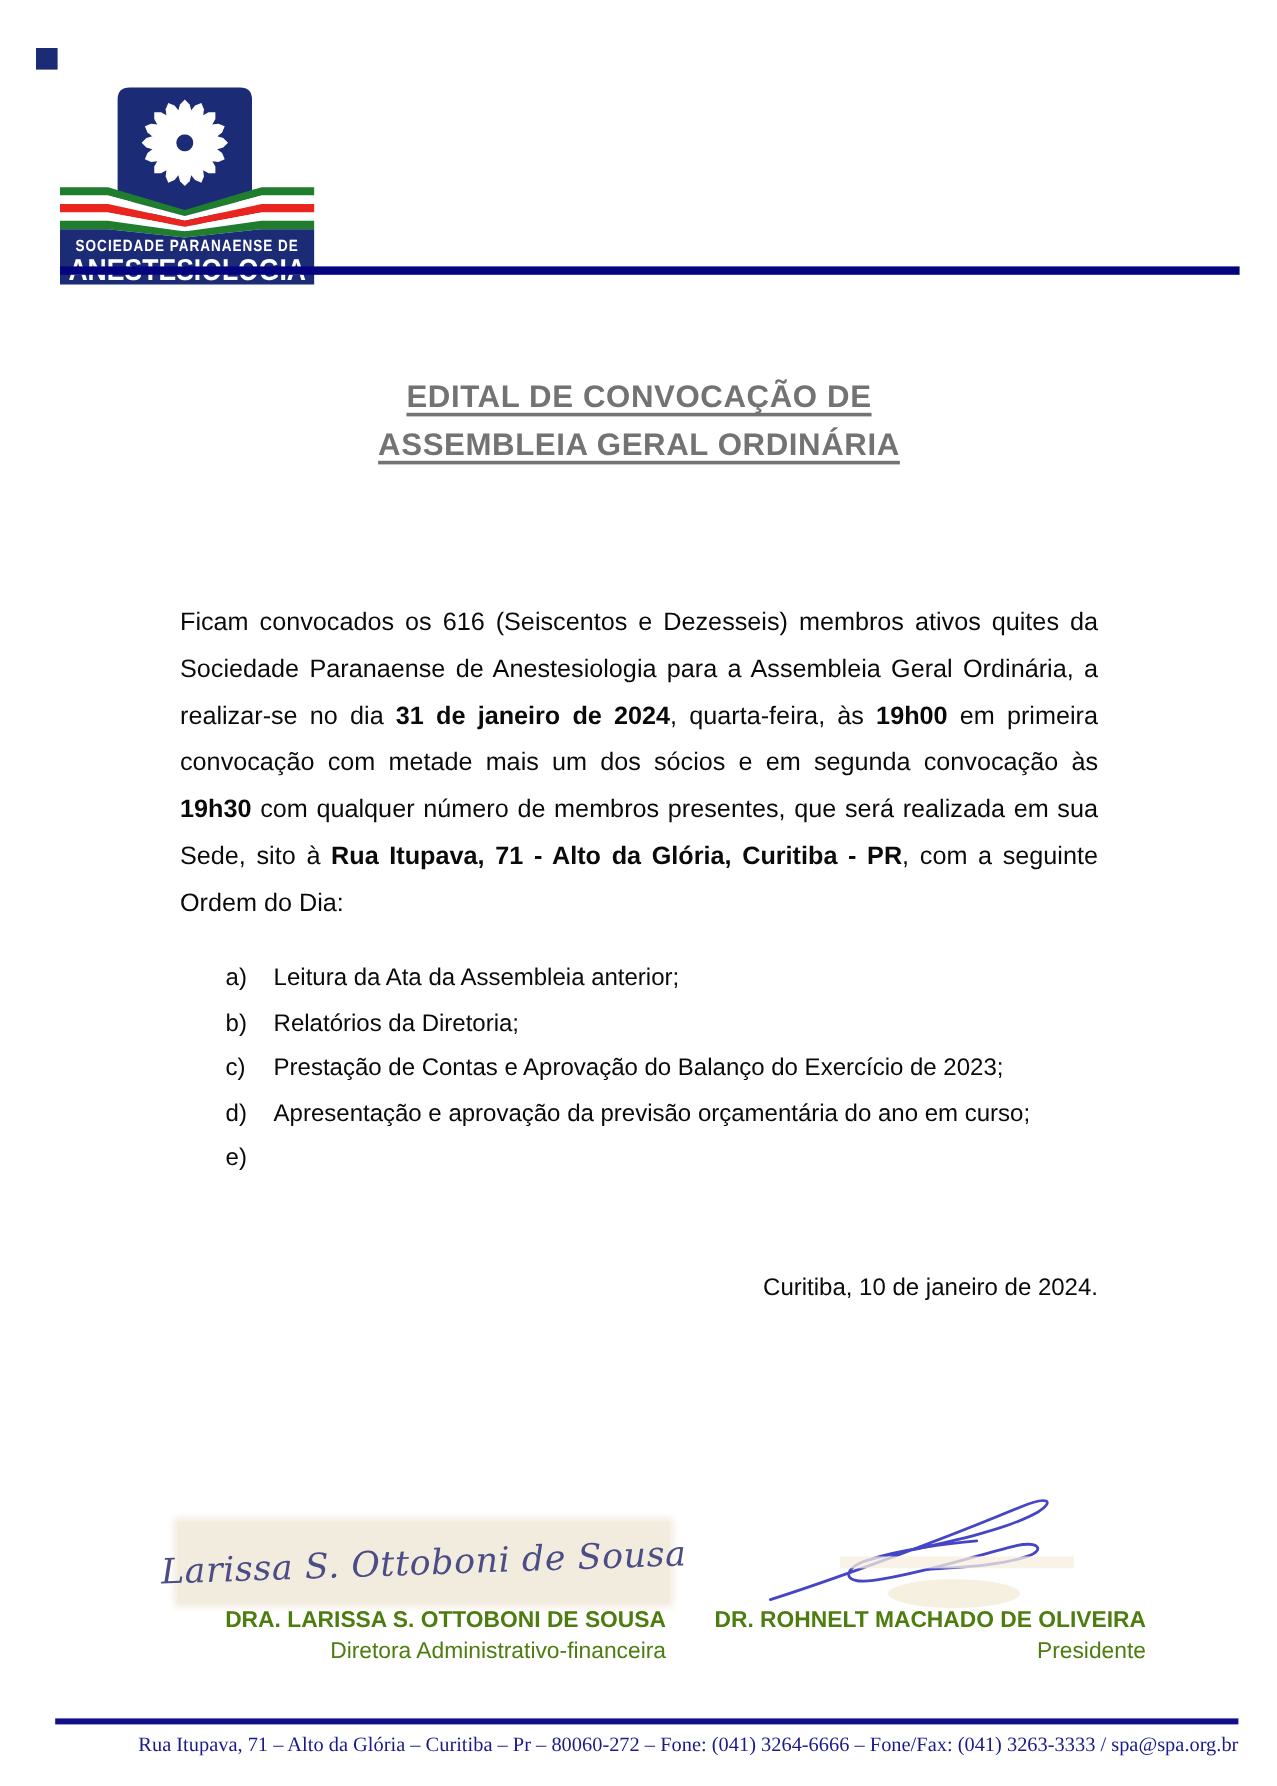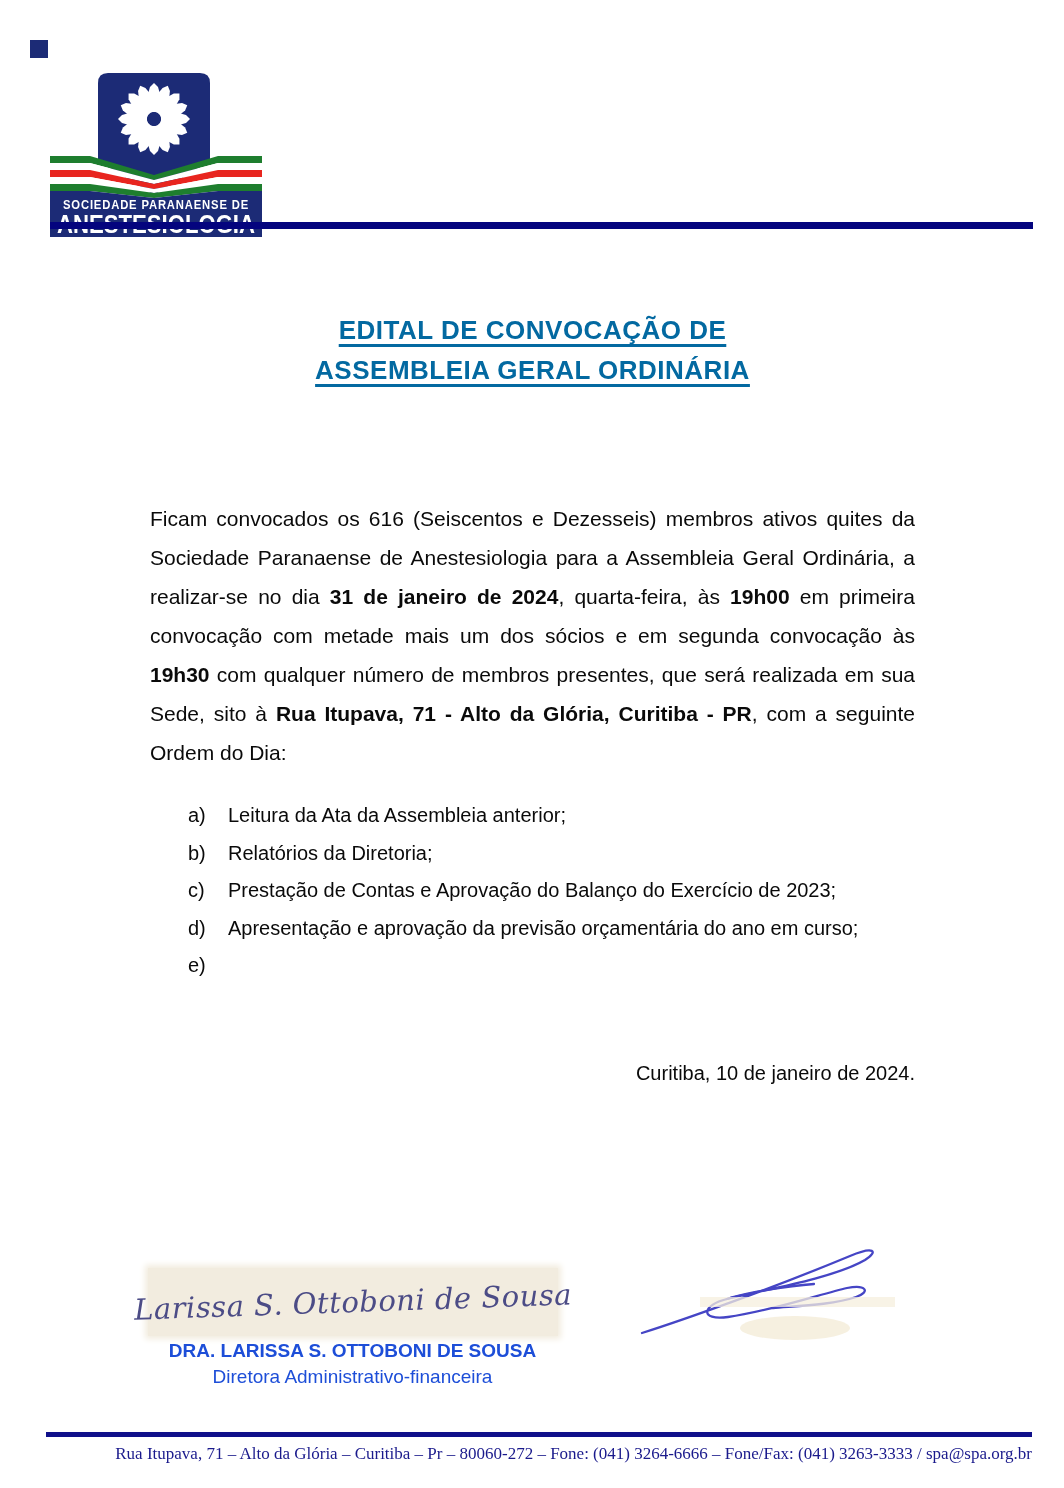--- a/index.html
+++ b/index.html
@@ -6,42 +6,42 @@
   .page{
     position:relative;width:1064px;height:1488px;background:#ffffff;
     font-family:"Liberation Sans",sans-serif;color:#111;overflow:hidden;
   }
   
   .corner-square{position:absolute;left:30px;top:40px;width:18px;height:18px;background:#1c2b76;}
   .logo{position:absolute;left:50px;top:63px;width:212px;height:176px;font-weight:bold;}
   .top-bar{position:absolute;left:50px;top:222px;width:983px;height:7px;background:#04047e;}
   
   .title{position:absolute;left:150px;top:310px;width:765px;text-align:center;
-    font-weight:bold;font-size:26px;line-height:40px;letter-spacing:.5px;color:#0369a1;}
+    font-weight:bold;font-size:26px;line-height:40px;letter-spacing:.5px;color:#737373;}
   .title-line{text-decoration:underline;text-decoration-thickness:2.5px;text-underline-offset:5px;}
   
   .body-par{position:absolute;left:150px;top:499px;width:765px;margin:0;
     font-size:21px;line-height:39px;text-align:justify;color:#0a0a0a;}
   .b{font-weight:bold;}
   .agenda{position:absolute;left:150px;top:797px;width:780px;font-size:20px;color:#0a0a0a;}
   .agenda-item{display:flex;line-height:37.5px;}
   .agenda-letter{display:inline-block;margin-left:38px;width:40px;flex:0 0 40px;}
   .date-line{position:absolute;left:150px;top:1062px;width:765px;text-align:right;
     font-size:20px;color:#0a0a0a;}
   
   .sig-left-patch{position:absolute;left:148px;top:1268px;width:410px;height:68px;
     background:#f2ecdf;box-shadow:0 0 6px 3px #f2ecdf;display:flex;align-items:center;justify-content:center;}
   .sig-script{font-family:"DejaVu Serif",serif;font-style:italic;font-size:29px;
     color:#4c4c86;transform:rotate(-2deg);white-space:nowrap;letter-spacing:.5px;}
   .sig-right{position:absolute;left:628px;top:1232px;width:270px;height:105px;}
   .sig-right-smudge{position:absolute;left:700px;top:1297px;width:195px;height:10px;
     background:#f6efdd;opacity:.75;}
   .sig-right-blob{position:absolute;left:740px;top:1316px;width:110px;height:24px;
     background:#f4edda;opacity:.85;border-radius:50%;}
-  .name-block{position:absolute;top:1338px;text-align:center;color:#1d4ed8;}
+  .name-block{position:absolute;top:1338px;text-align:right;color:#4d7c0f;}
   .name-block.left{left:150px;width:405px;}
   .name-block.right{left:560px;width:395px;}
   .sig-name{font-size:19px;font-weight:bold;line-height:26px;white-space:nowrap;}
   .sig-role{font-size:19px;line-height:26px;}
   
   .footer-rule{position:absolute;left:46px;top:1432px;width:986px;height:5px;background:#10108a;}
   .footer-text{position:absolute;left:46px;top:1444px;width:986px;text-align:right;
     font-family:"Liberation Serif",serif;font-size:17px;color:#1a1a8c;}
 </style>
 </head>
@@ -134,17 +134,21 @@
       <path d="M 99 67 C 120 60, 160 54, 186 52"></path>
     </g>
   </svg>
   <div class="sig-right-smudge"></div>
   <div class="sig-right-blob"></div>
 
   <div class="name-block left">
     <div class="sig-name">DRA. LARISSA S. OTTOBONI DE SOUSA</div>
     <div class="sig-role">Diretora Administrativo-financeira</div>
   </div>
+  <div class="name-block right">
+    <div class="sig-name">DR. ROHNELT MACHADO DE OLIVEIRA</div>
+    <div class="sig-role">Presidente</div>
+  </div>
 
   <div class="footer-rule"></div>
   <div class="footer-text">Rua Itupava, 71 – Alto da Glória – Curitiba – Pr – 80060-272 – Fone: (041) 3264-6666 – Fone/Fax: (041) 3263-3333 / spa@spa.org.br</div>
 
 </div>
 
 </body></html>

